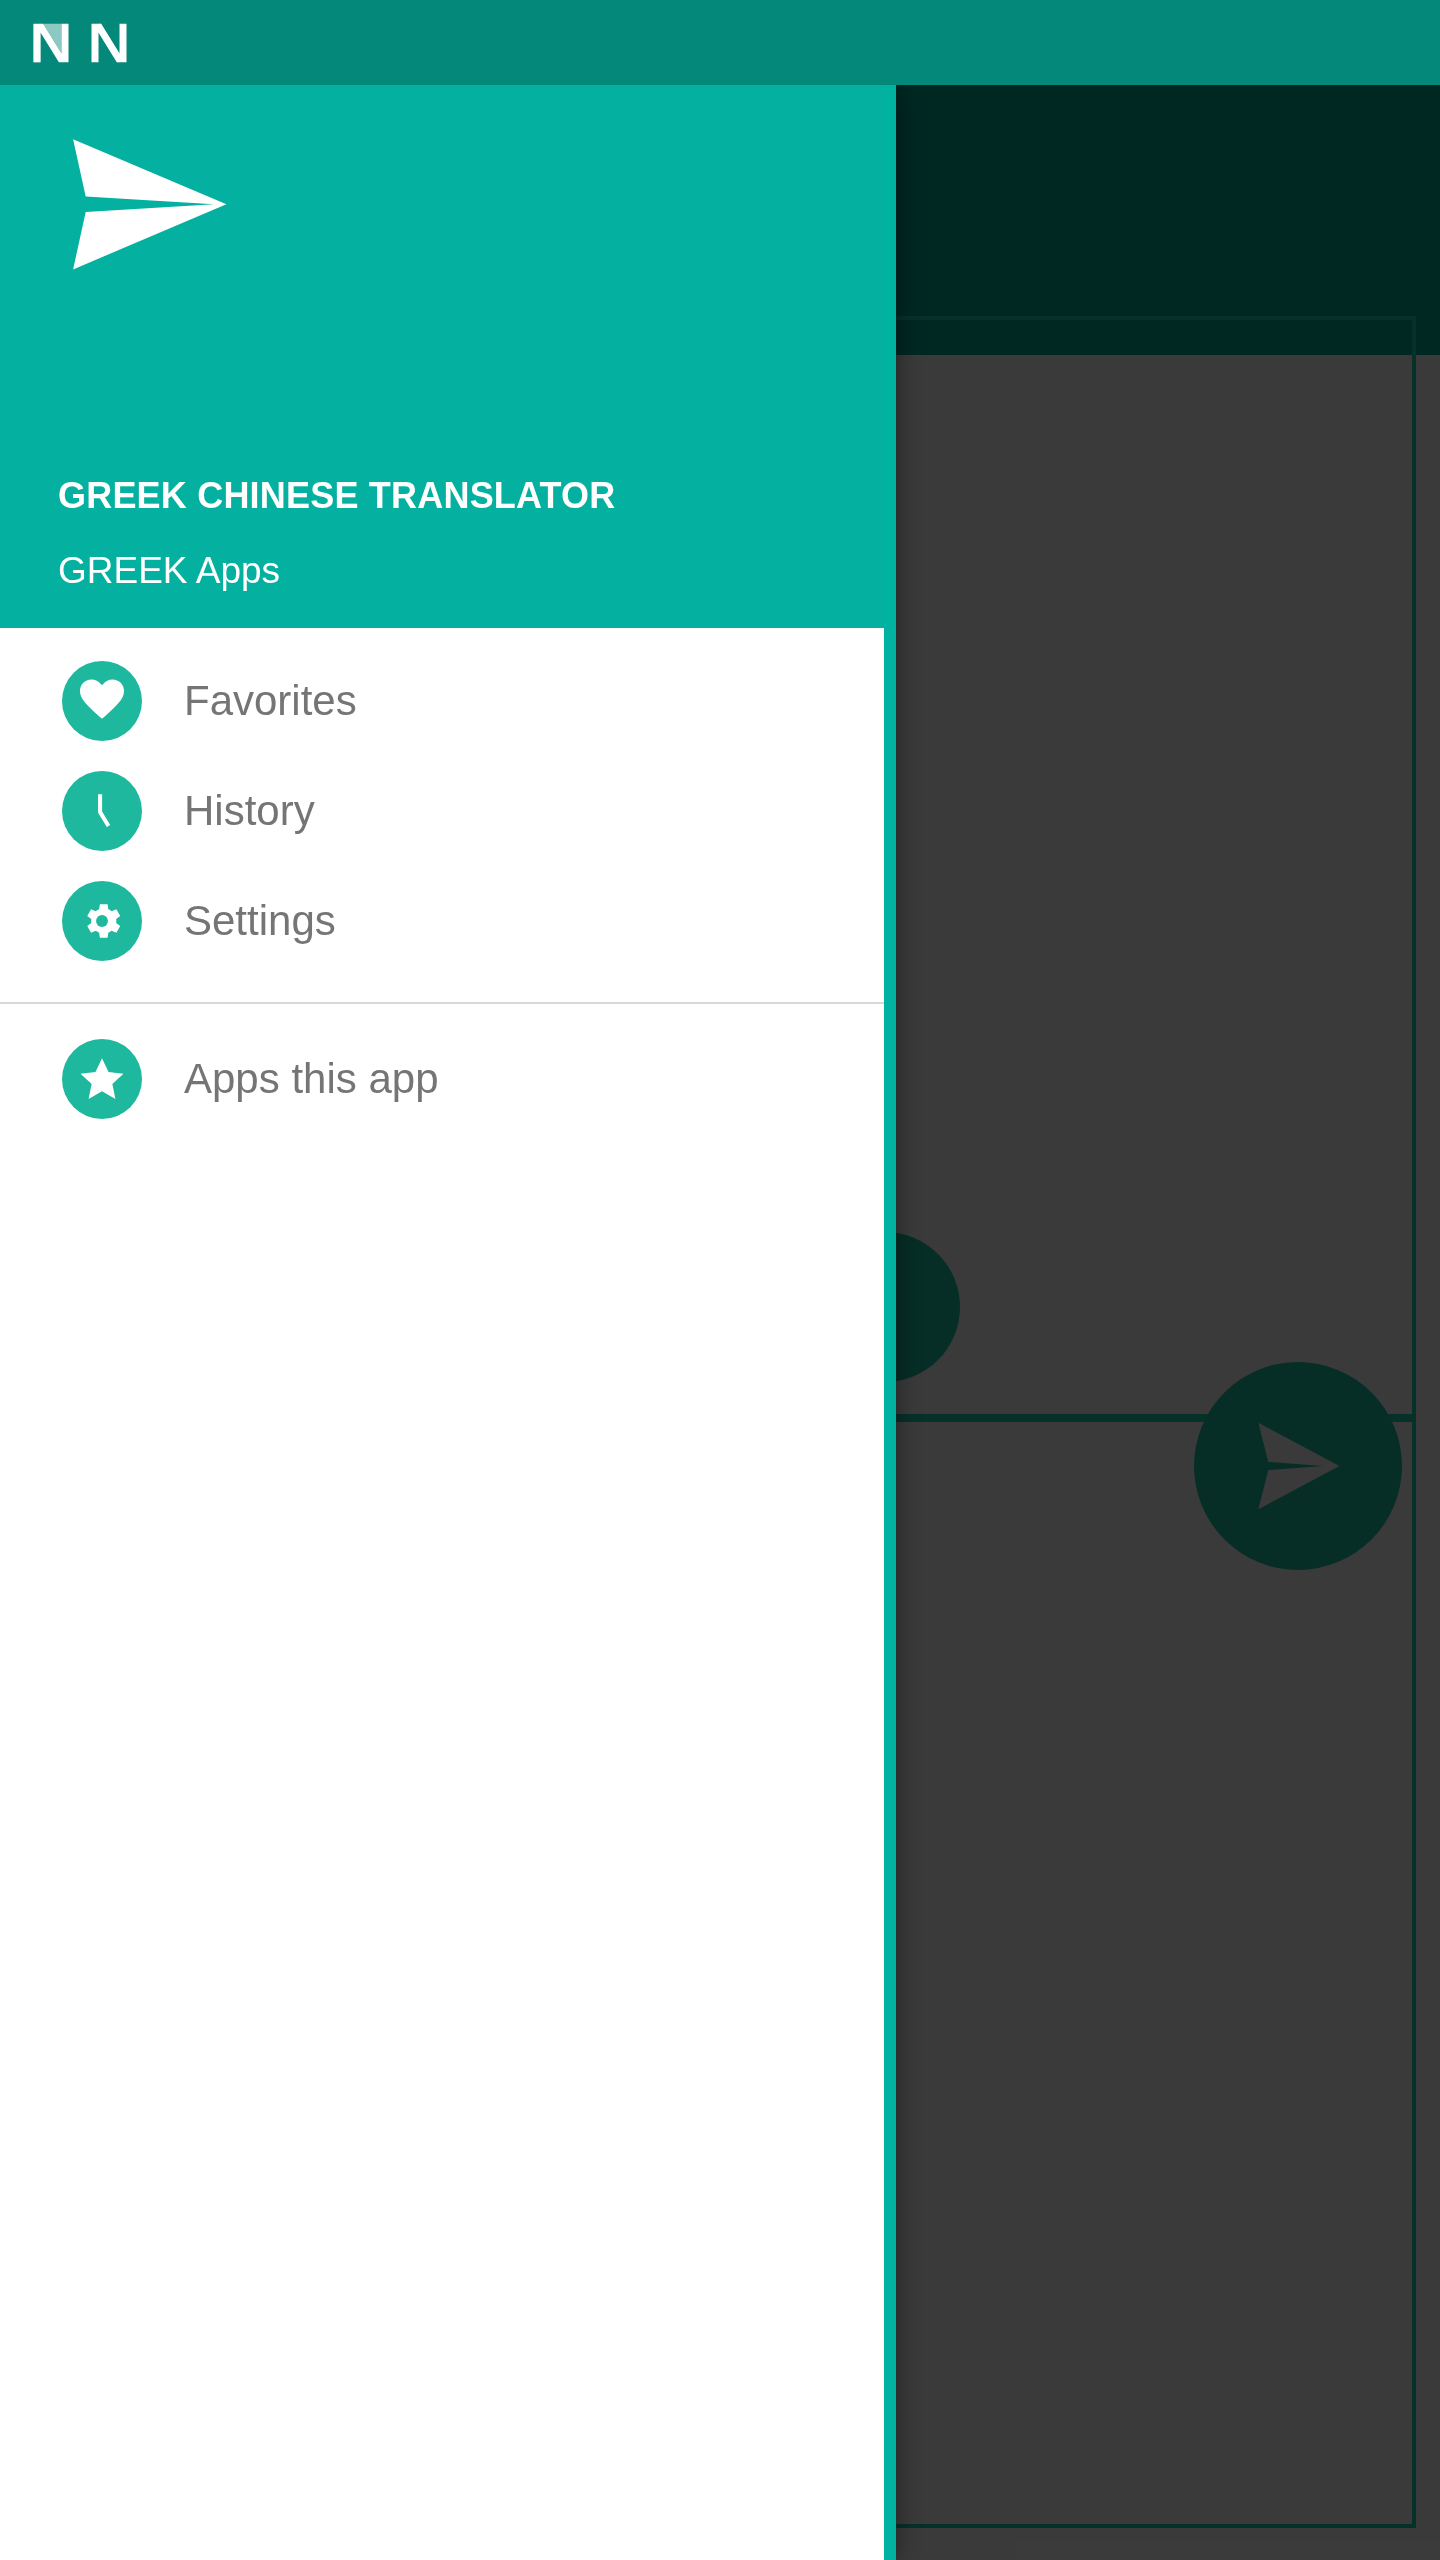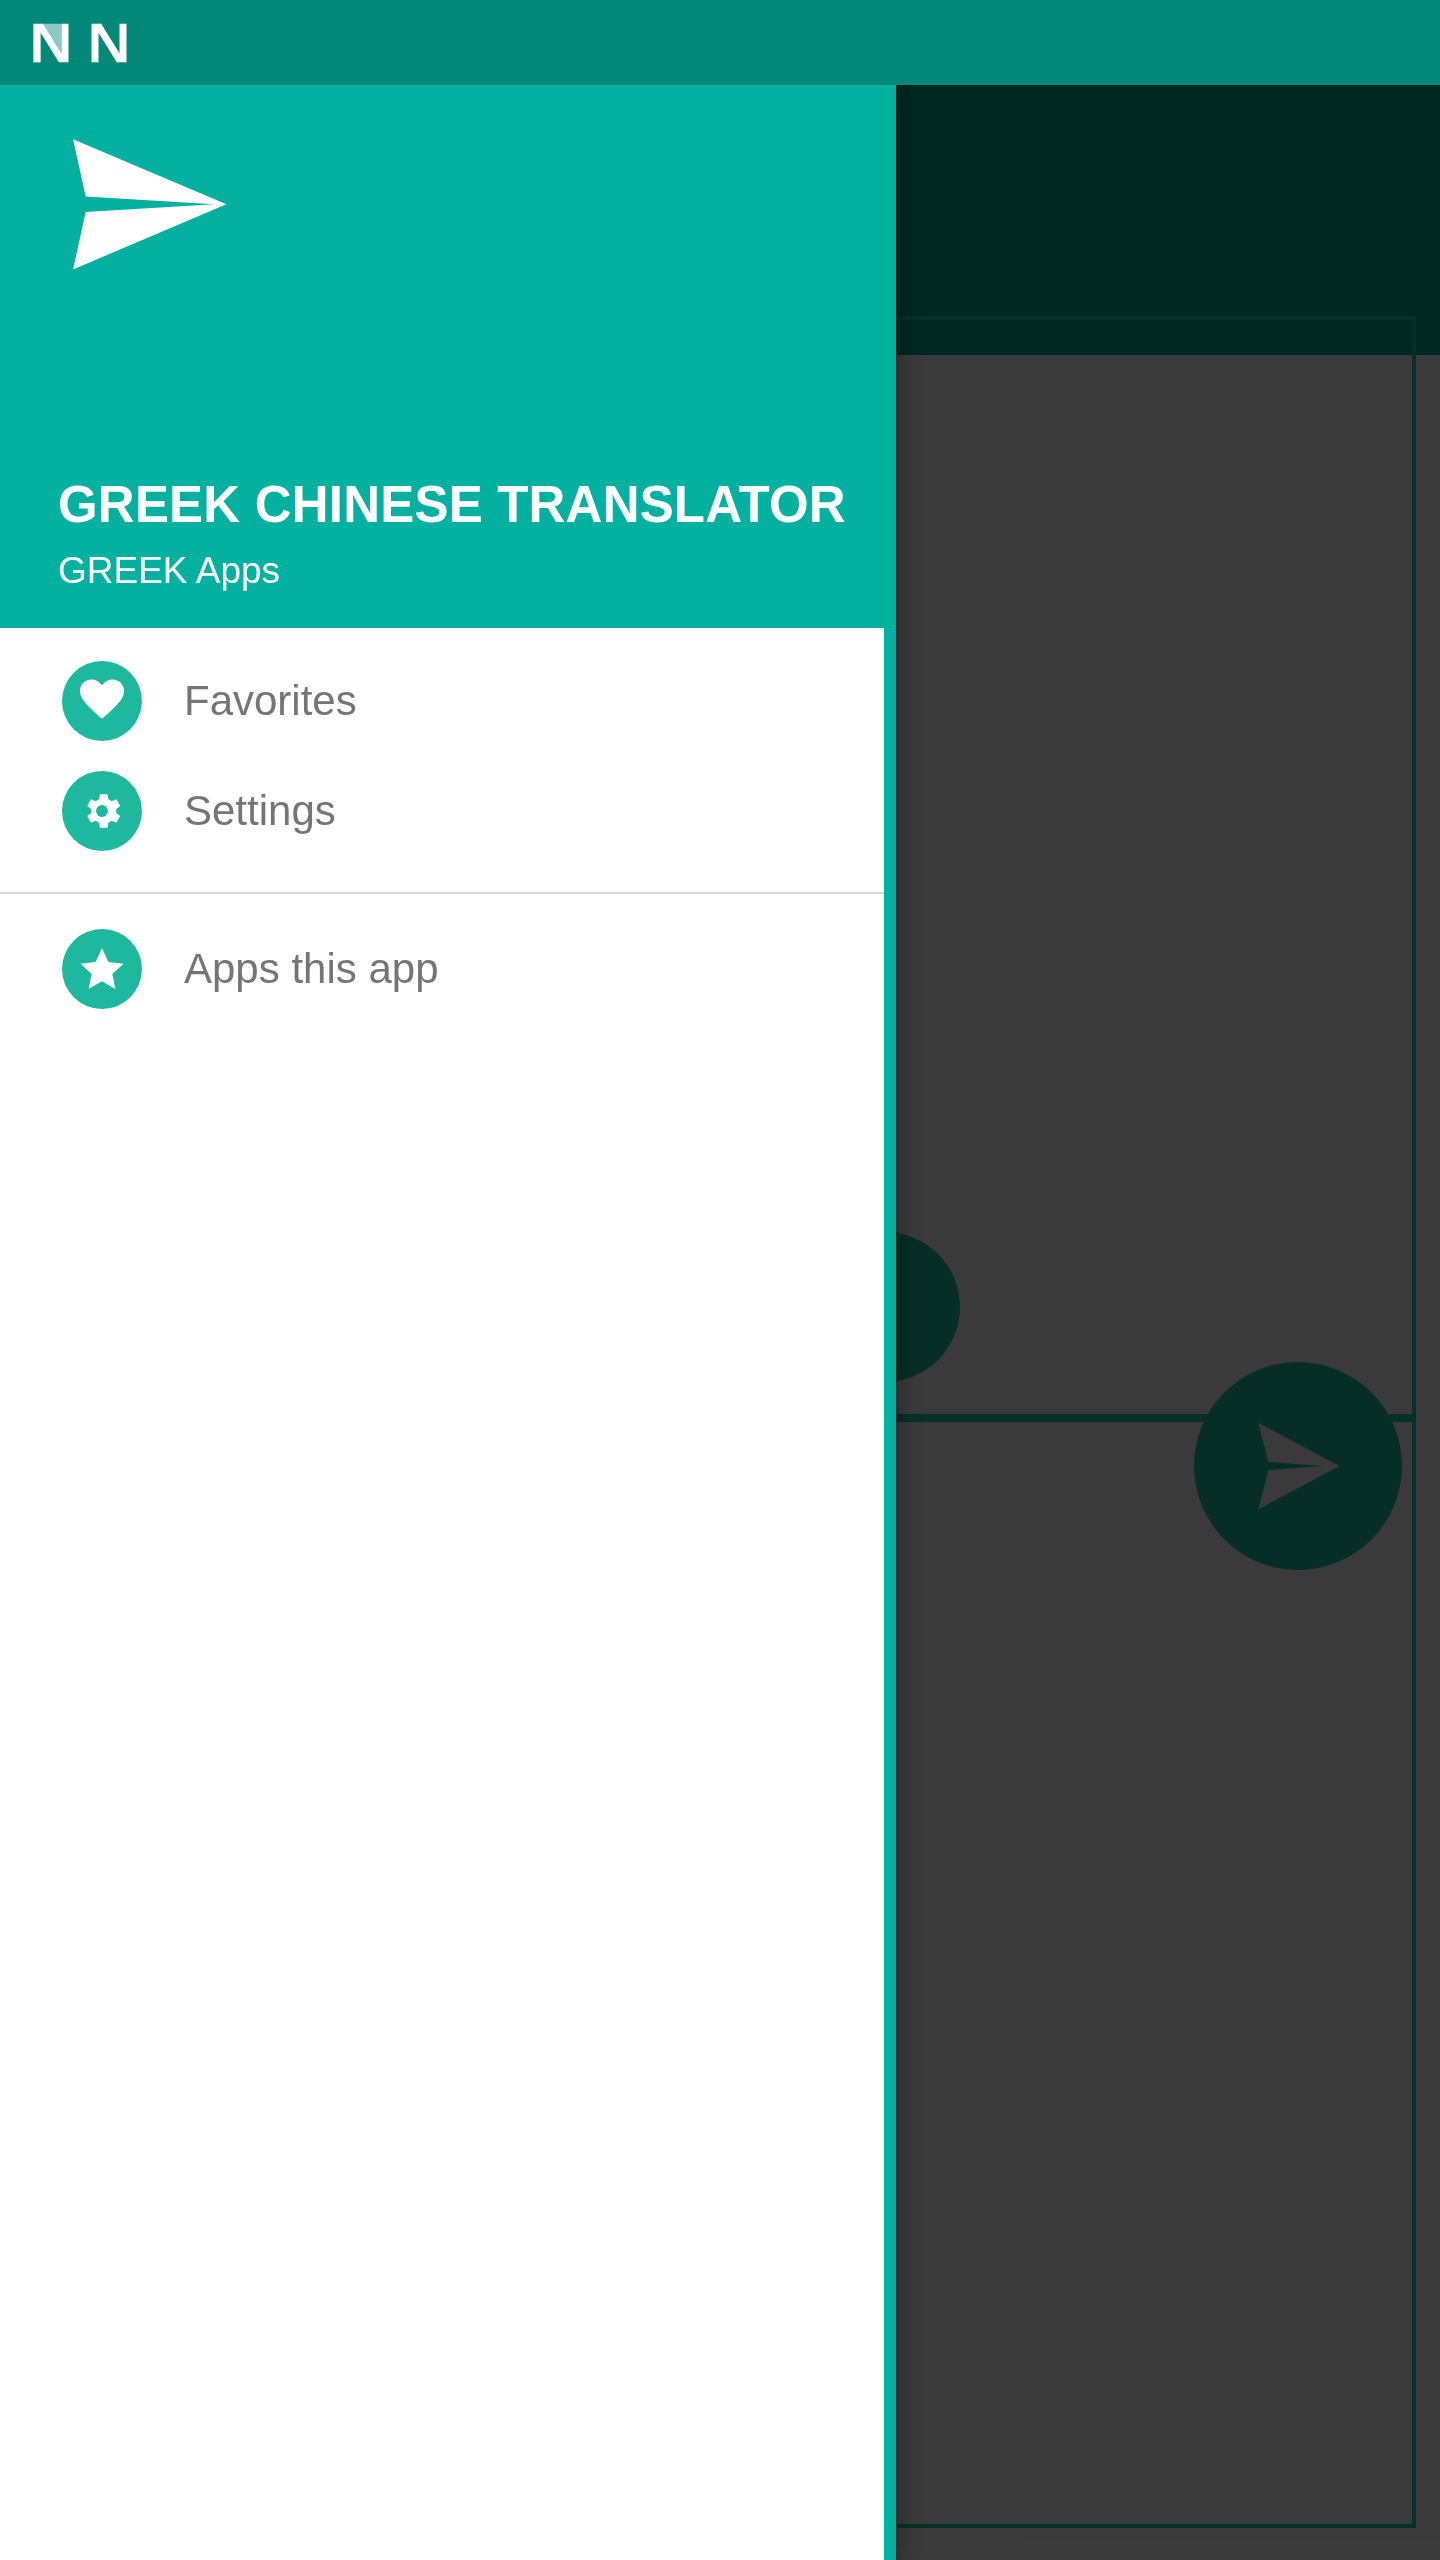--- a/index.html
+++ b/index.html
@@ -147,21 +147,21 @@
     background:#04b0a0;
     padding:45px 58px 0 58px;
   }
 
   .drawer-logo { width:180px; height:140px; display:block; margin-top:5px; }
 
   .drawer-title {
     position:absolute;
     left:58px; top:390px;
     color:#ffffff;
-    font-size:51px;
+    font-size:36px;
     font-weight:bold;
     letter-spacing:0.2px;
     white-space:nowrap;
   }
   .drawer-subtitle {
     position:absolute;
     left:58px; top:465px;
     color:#ffffff;
     font-size:37px;
     font-weight:normal;
@@ -247,20 +247,28 @@
 
       <div class="menu-item">
         <span class="menu-icon">
           <svg viewBox="0 0 24 24" aria-hidden="true">
             <path d="M12 21.3 L10.3 19.8 C4.3 14.4 0.5 11.0 0.5 6.8 C0.5 3.4 3.1 0.8 6.5 0.8 C8.4 0.8 10.3 1.7 11.5 3.2 L12 3.8 L12.5 3.2 C13.7 1.7 15.6 0.8 17.5 0.8 C20.9 0.8 23.5 3.4 23.5 6.8 C23.5 11.0 19.7 14.4 13.7 19.8 Z" fill="#ffffff"></path>
           </svg>
         </span>
         <span class="menu-label">Favorites</span>
       </div>
 
+      <div class="menu-item">
+        <span class="menu-icon">
+          <svg viewBox="0 0 24 24" aria-hidden="true">
+            <path d="M11.0 3.2 L11.0 12.6 L15.4 19.8" fill="none" stroke="#ffffff" stroke-width="2.1" stroke-linecap="butt" stroke-linejoin="miter"></path>
+          </svg>
+        </span>
+        <span class="menu-label">History</span>
+      </div>
 
       <div class="menu-item">
         <span class="menu-icon">
           <svg viewBox="0 0 24 24" aria-hidden="true">
             <path d="M19.4 13.0 a7.6 7.6 0 0 0 0-2.0 l2.1-1.6 -2.0-3.5 -2.5 1.0 a7.6 7.6 0 0 0-1.7-1.0 l-0.4-2.7 -4.0 0 -0.4 2.7 a7.6 7.6 0 0 0-1.7 1.0 l-2.5-1.0 -2.0 3.5 2.1 1.6 a7.6 7.6 0 0 0 0 2.0 l-2.1 1.6 2.0 3.5 2.5-1.0 a7.6 7.6 0 0 0 1.7 1.0 l0.4 2.7 4.0 0 0.4-2.7 a7.6 7.6 0 0 0 1.7-1.0 l2.5 1.0 2.0-3.5 Z" fill="#ffffff"></path>
             <circle cx="12" cy="12" r="3.1" fill="#1db89e"></circle>
           </svg>
         </span>
         <span class="menu-label">Settings</span>
       </div>

